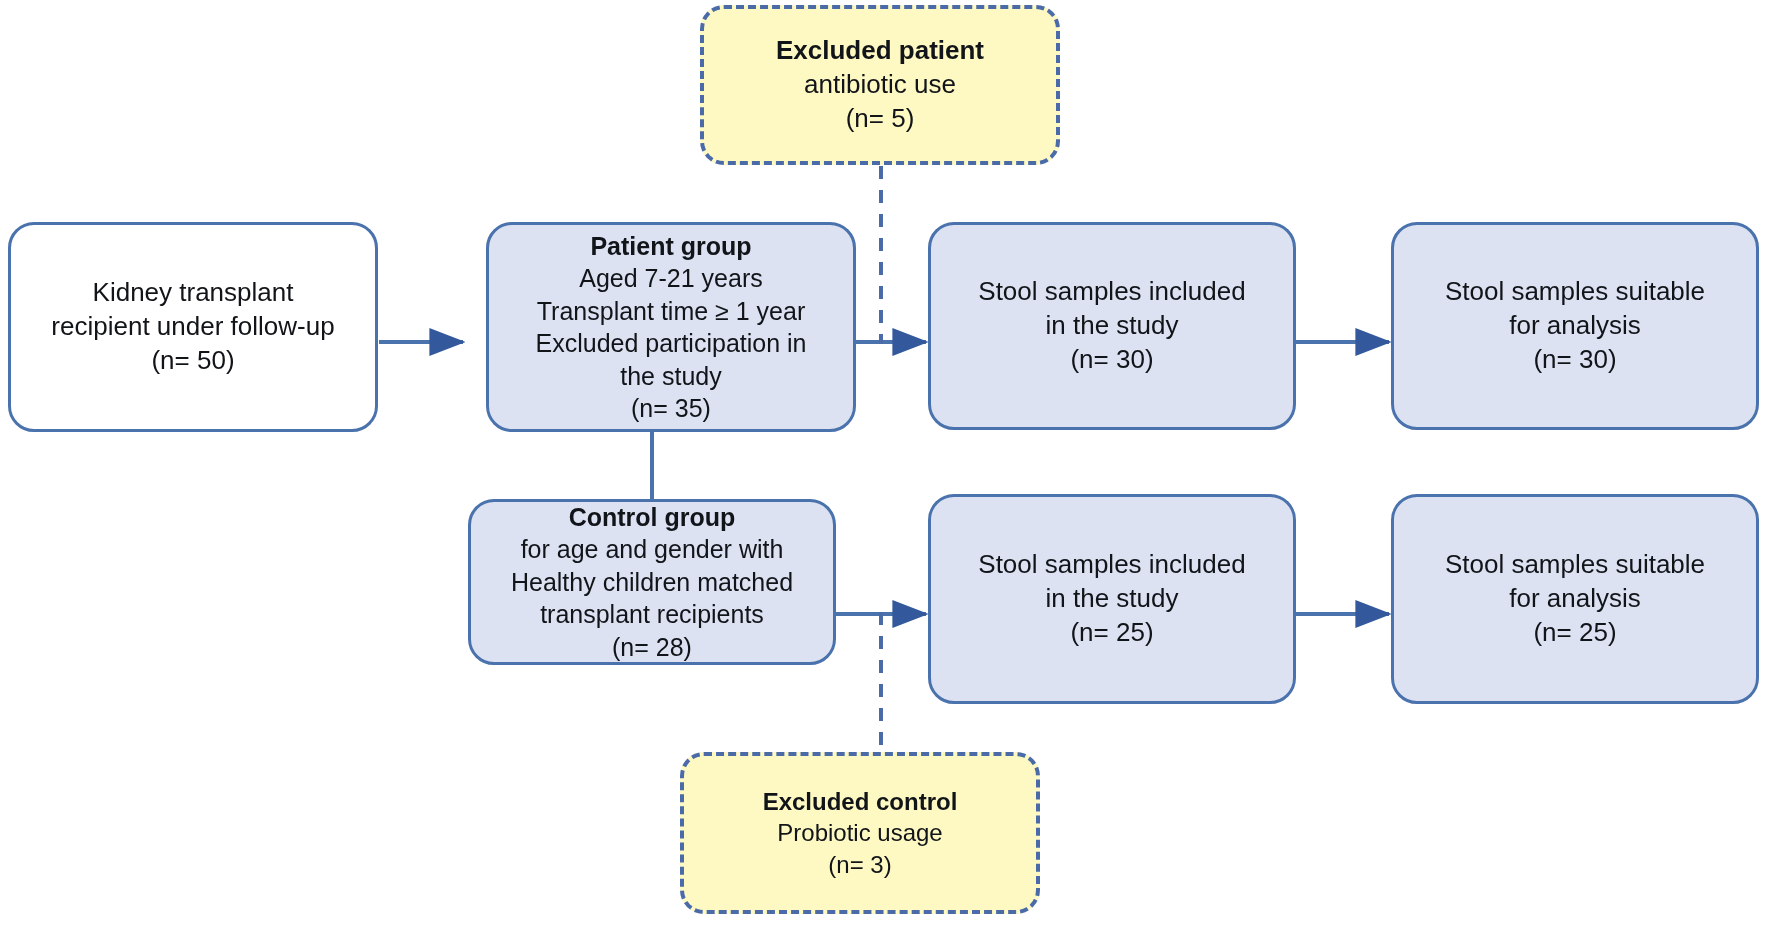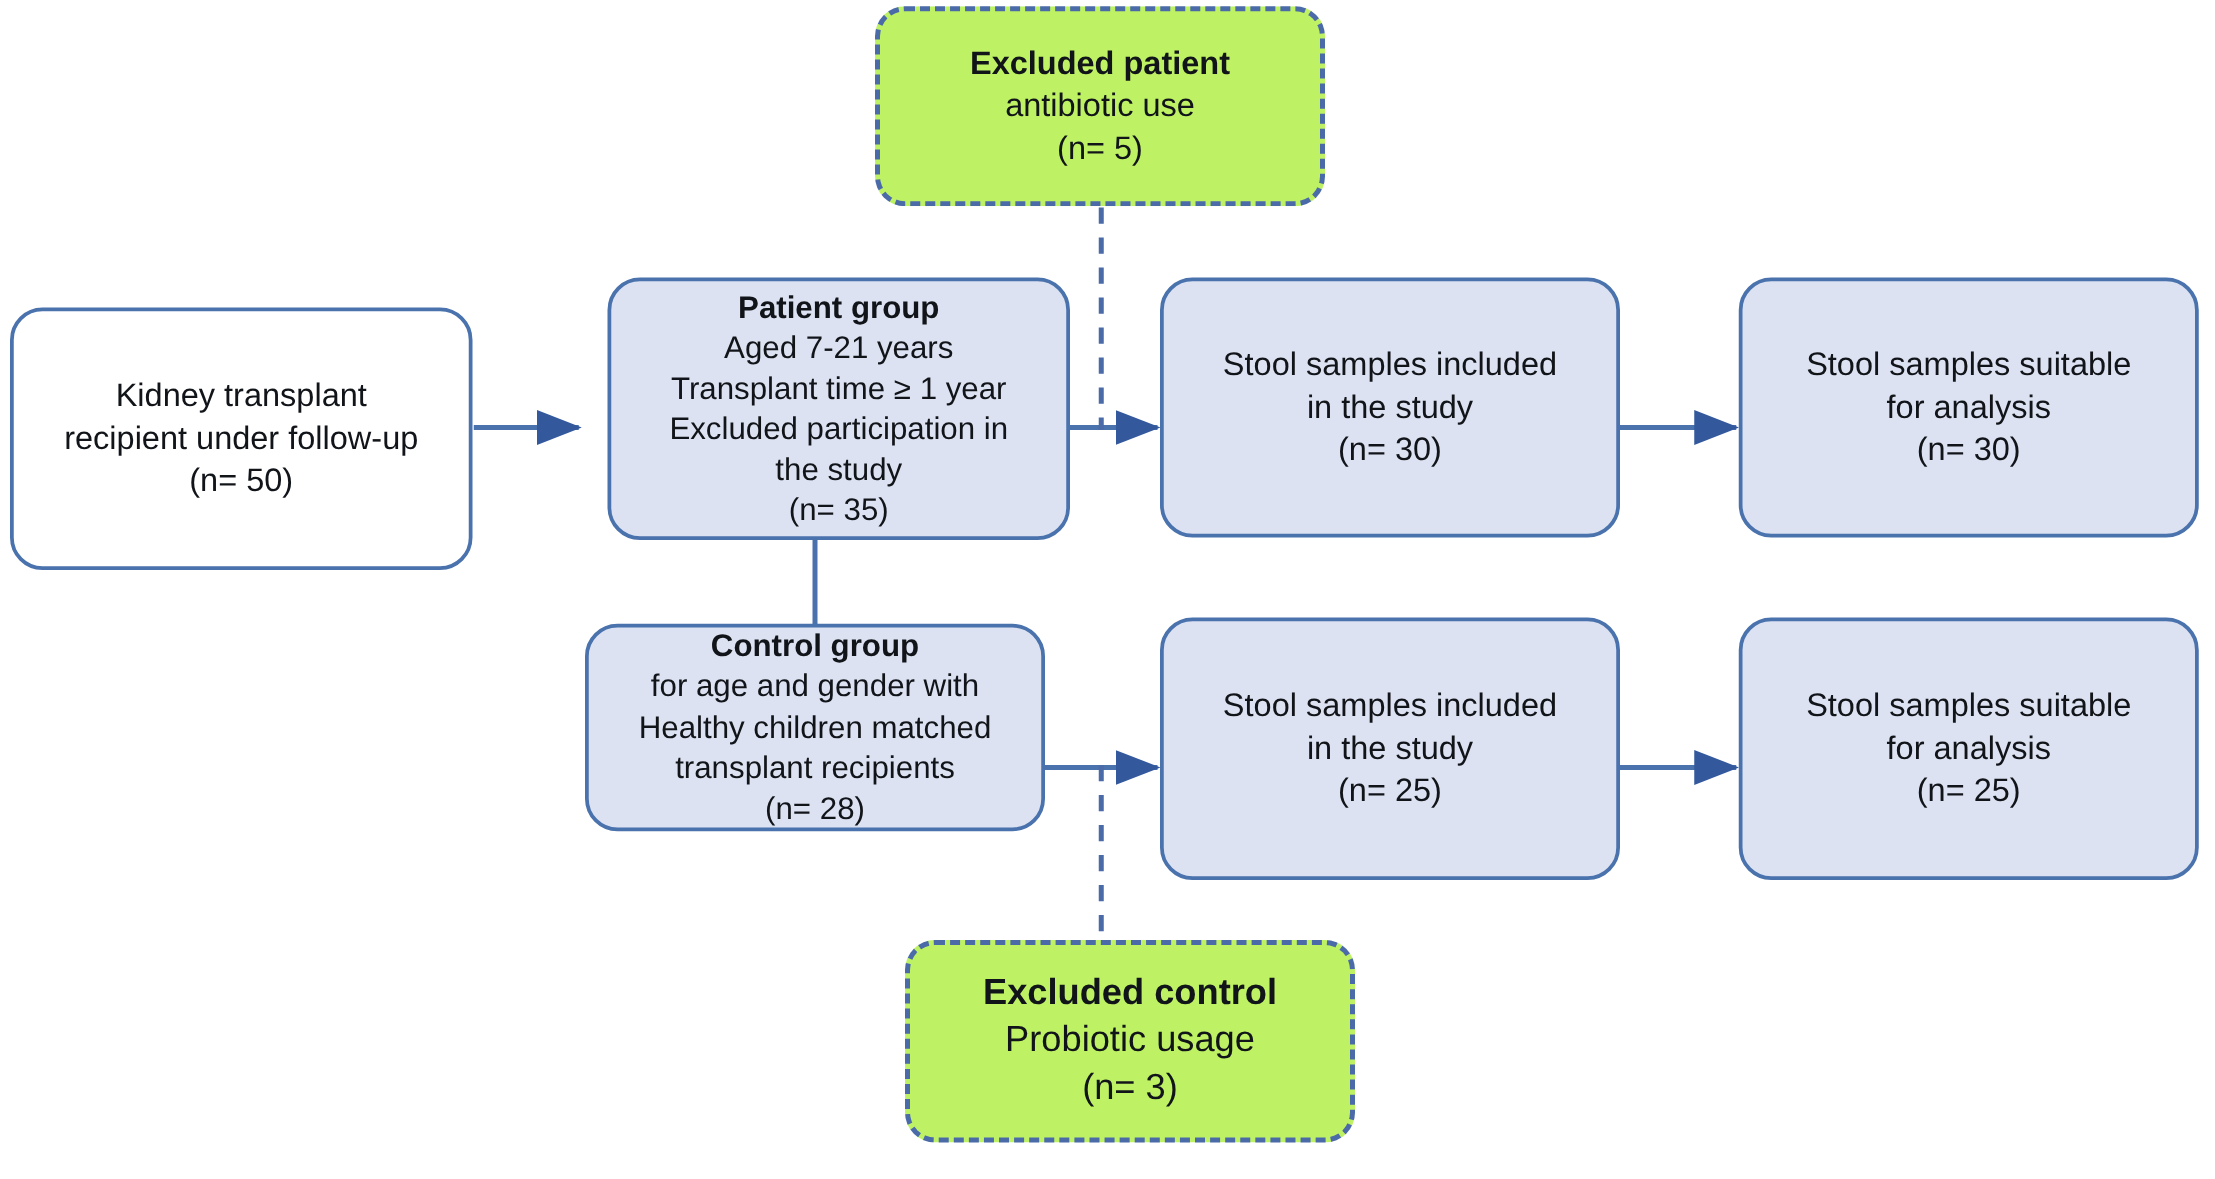--- a/index.html
+++ b/index.html
@@ -37,21 +37,21 @@
   
   .node.plain {
     background: #ffffff;
     border: 3px solid #4a72ad;
   }
   .node.filled {
     background: #dce2f2;
     border: 3px solid #4a72ad;
   }
   .node.excluded {
-    background: #bef264;
+    background: #fef9c3;
     border: 4px dashed #4a6aa8;
     border-radius: 24px;
   }
 
   
   #wires {
     position: absolute;
     left: 0; top: 0;
     width: 1772px;
     height: 943px;
@@ -86,21 +86,21 @@
 
     <line x1="881" y1="612" x2="881" y2="752" stroke="#4a6aa8" stroke-width="4" stroke-dasharray="13 11"></line>
   </svg>
 
   <div class="node excluded" style="left:700px; top:5px; width:360px; height:160px; font-size:26px;">
     <span class="ln bold">Excluded patient</span>
     <span class="ln">antibiotic use</span>
     <span class="ln">(n= 5)</span>
   </div>
 
-  <div class="node plain" style="left:8px; top:222px; width:370px; height:210px; font-size:26px;margin-top:24px;">
+  <div class="node plain" style="left:8px; top:222px; width:370px; height:210px; font-size:26px;">
     <span class="ln">Kidney transplant</span>
     <span class="ln">recipient under follow-up</span>
     <span class="ln">(n= 50)</span>
   </div>
 
   <div class="node filled" style="left:486px; top:222px; width:370px; height:210px; font-size:25px;">
     <span class="ln bold">Patient group</span>
     <span class="ln">Aged 7-21 years</span>
     <span class="ln">Transplant time ≥ 1 year</span>
     <span class="ln">Excluded participation in</span>
@@ -133,19 +133,19 @@
     <span class="ln">in the study</span>
     <span class="ln">(n= 25)</span>
   </div>
 
   <div class="node filled" style="left:1391px; top:494px; width:368px; height:210px; font-size:26px;">
     <span class="ln">Stool samples suitable</span>
     <span class="ln">for analysis</span>
     <span class="ln">(n= 25)</span>
   </div>
 
-  <div class="node excluded" style="left:724px; top:752px; width:360px; height:162px; font-size:29px;">
+  <div class="node excluded" style="left:680px; top:752px; width:360px; height:162px; font-size:24px;">
     <span class="ln bold">Excluded control</span>
     <span class="ln">Probiotic usage</span>
     <span class="ln">(n= 3)</span>
   </div>
 
 </div>
 
 </body></html>

